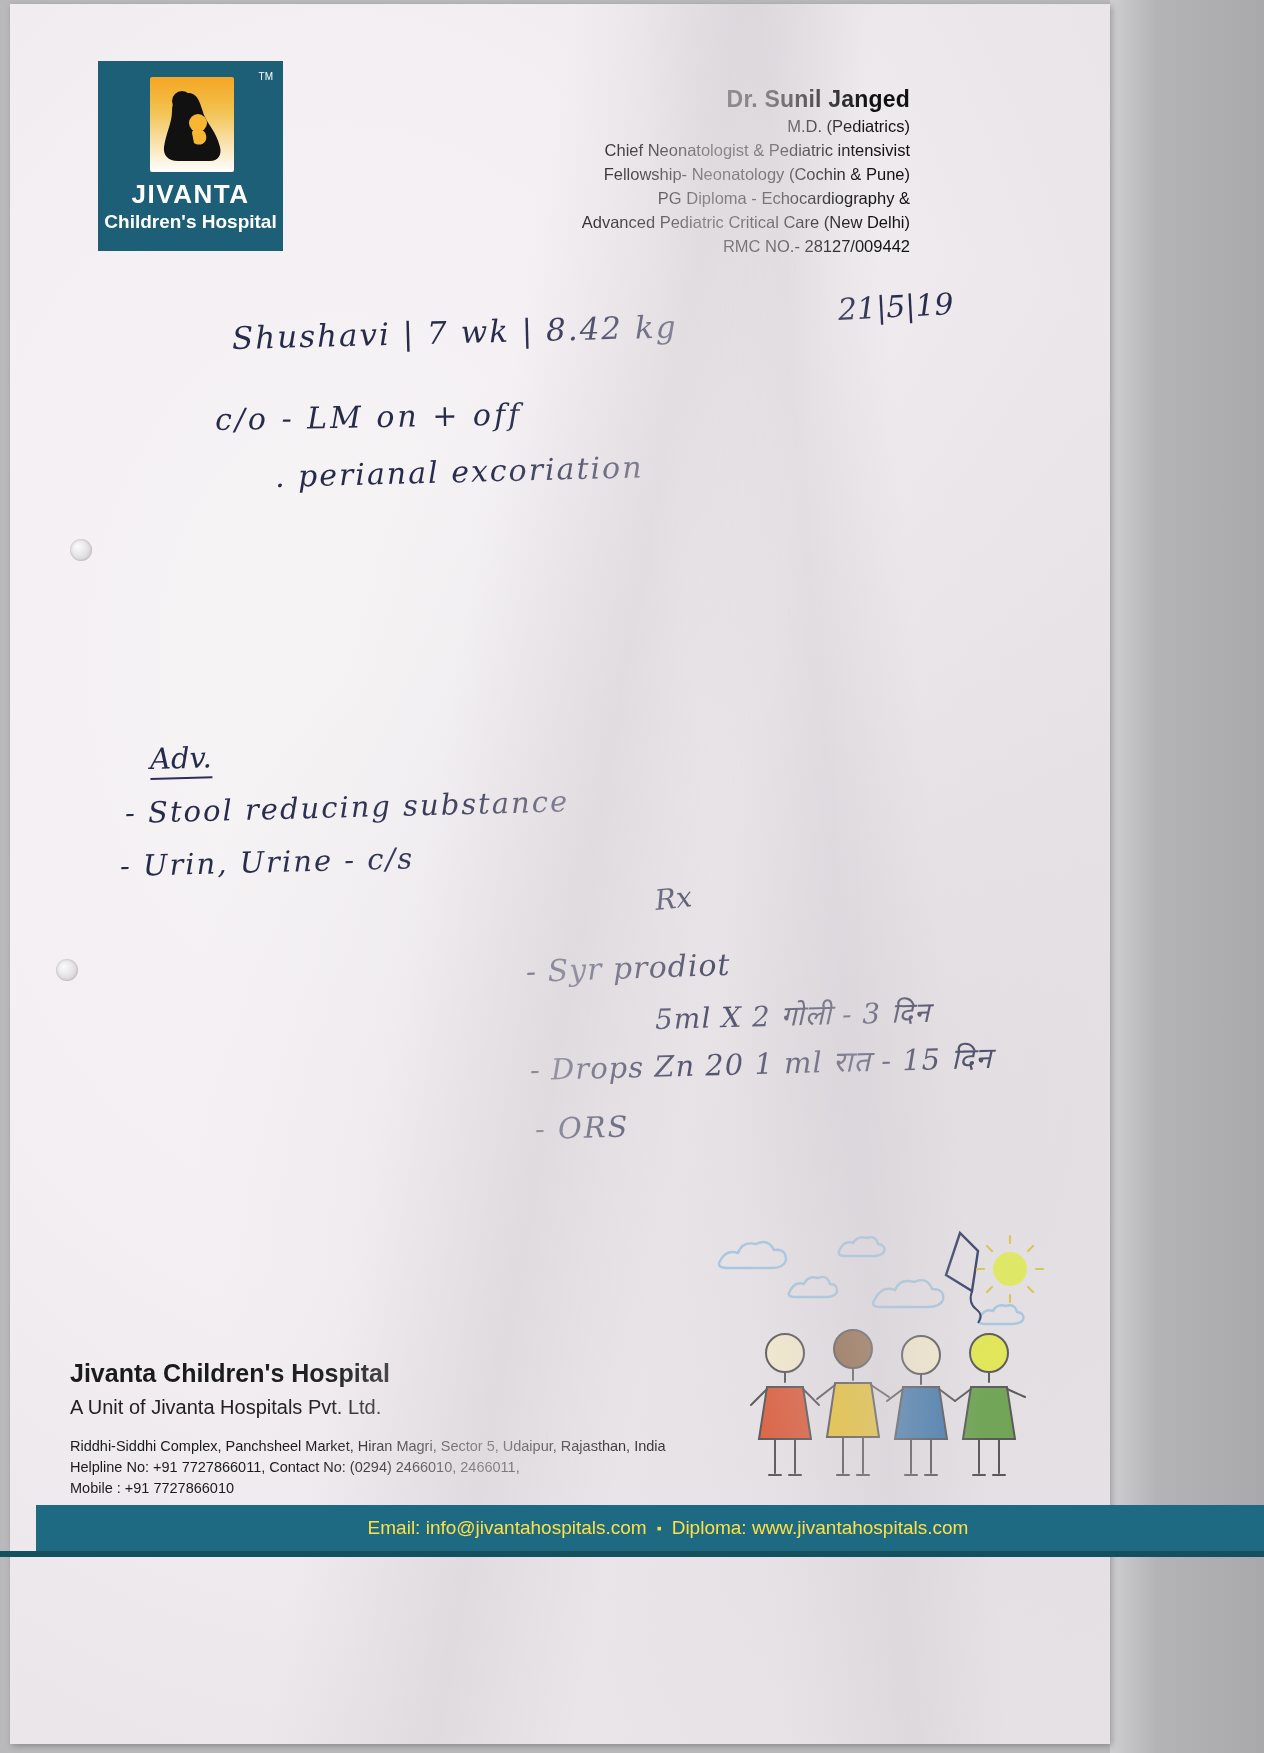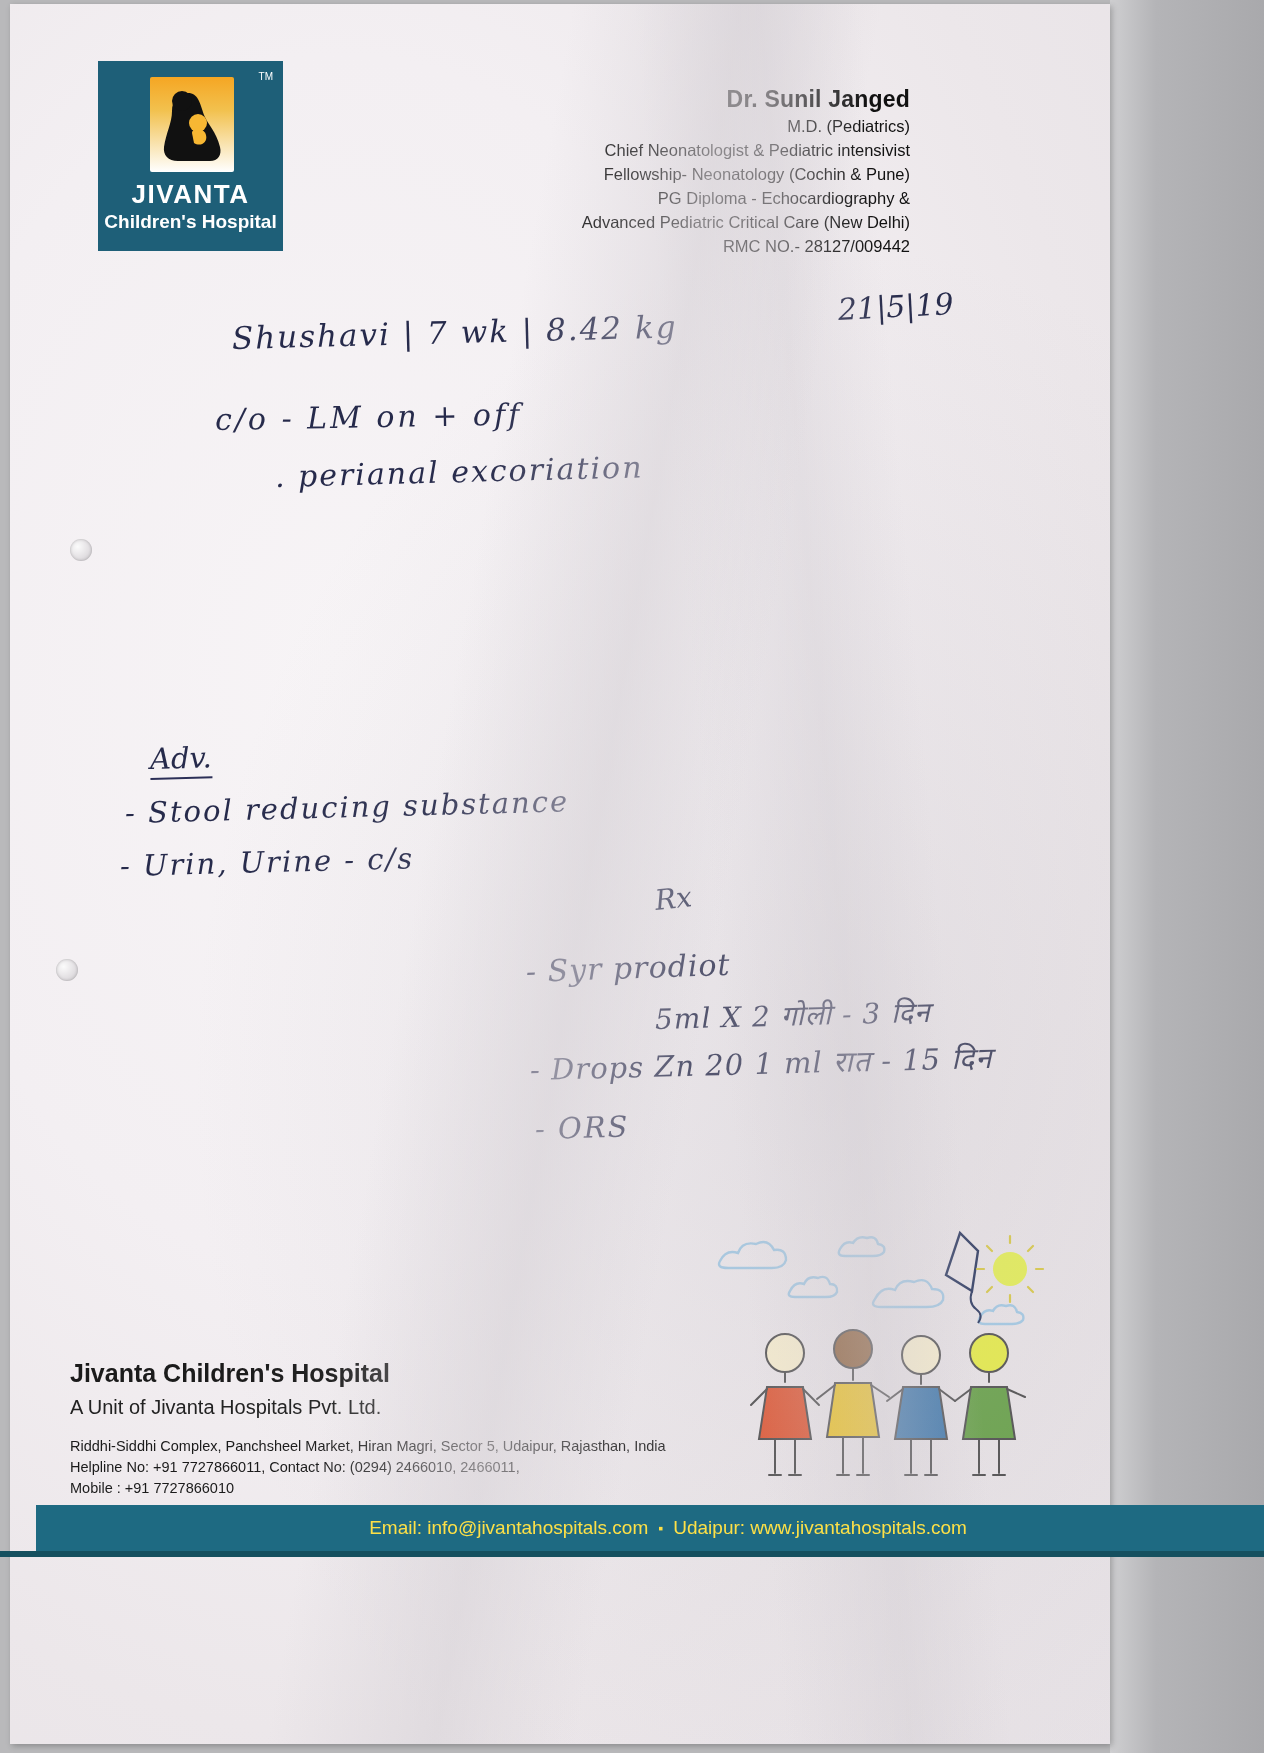--- a/index.html
+++ b/index.html
@@ -331,17 +331,17 @@
     <div class="footer-addr">
       <div>Riddhi-Siddhi Complex, Panchsheel Market, Hiran Magri, Sector 5, Udaipur, Rajasthan, India</div>
       <div>Helpline No: +91 7727866011, Contact No: (0294) 2466010, 2466011,</div>
       <div>Mobile : +91 7727866010</div>
     </div>
   </div>
 
   <div class="footer-bar">
     <span>Email: info@jivantahospitals.com</span>
     <span class="sep">▪</span>
-    <span>Udaipur: www.jivantahospitals.com</span>
+    <span>Diploma: www.jivantahospitals.com</span>
   </div>
   <div class="bar-underline"></div>
 
 </div>
 
 </body></html>

